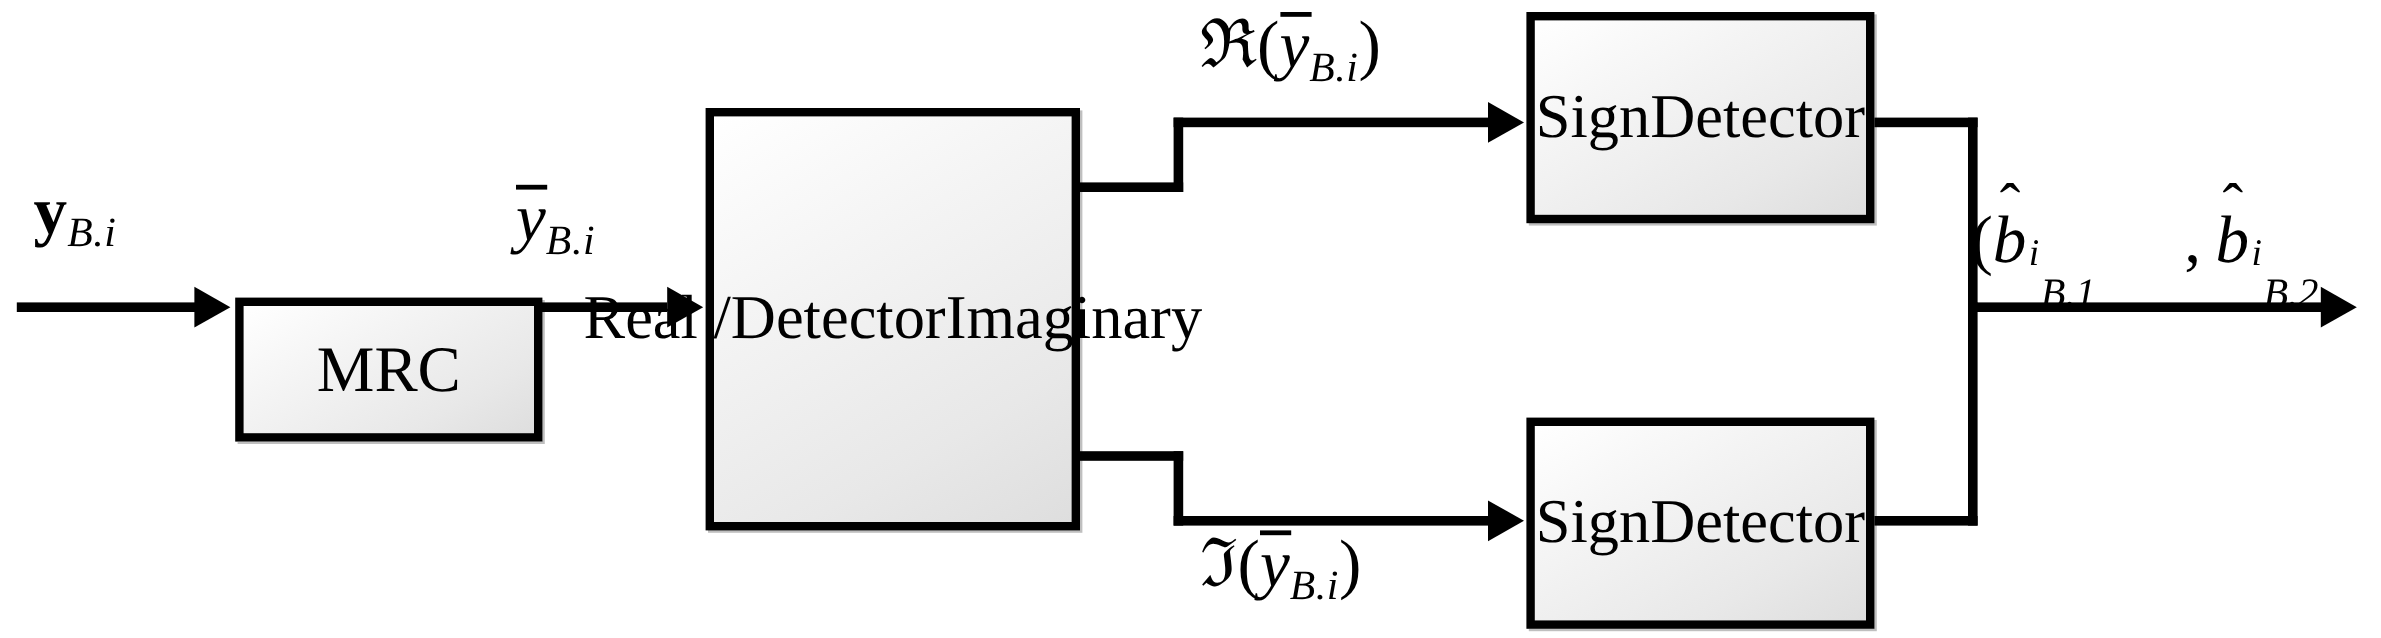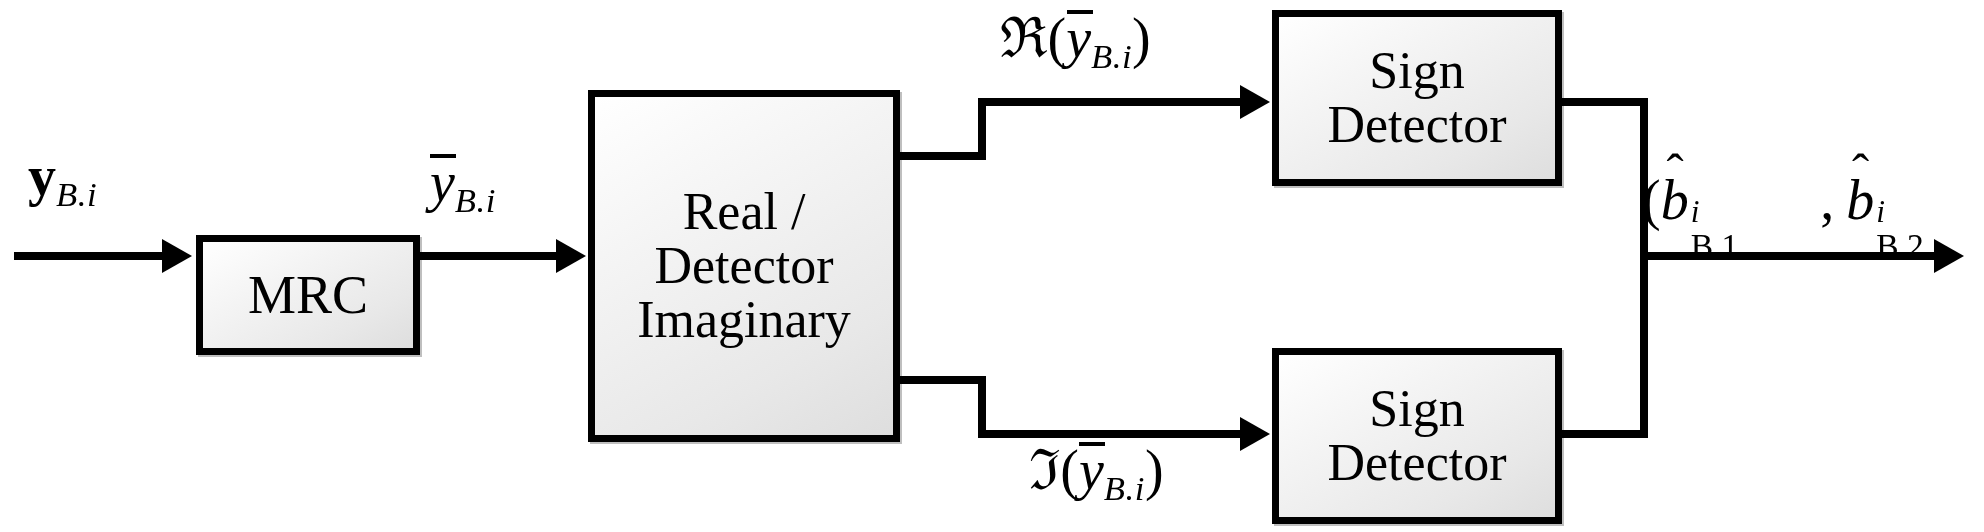--- a/index.html
+++ b/index.html
@@ -16,31 +16,31 @@
     font-family: "Liberation Serif", "DejaVu Serif", serif;
   }
 
   
   .block {
     position: absolute;
     box-sizing: border-box;
     border: 7px solid #000000;
     background: linear-gradient(150deg, #ffffff 0%, #f4f4f4 35%, #e8e8e8 75%, #dedede 100%);
     display: flex;
-    flex-direction: column;
+    flex-direction: row;
     align-items: center;
     justify-content: center;
     color: #000000;
     text-align: center;
     line-height: 1.04;
     box-shadow: 2px 2px 0 rgba(0,0,0,0.25);
   }
   .block .line { display: block; white-space: nowrap; }
 
-  #blk-mrc       { left: 196px; top: 235px; width: 224px; height: 120px; font-size: 54px; }
+  #blk-mrc       { left: 196px; top: 248px; width: 256px; height: 120px; font-size: 54px; }
   #blk-separator { left: 588px; top: 90px;  width: 312px; height: 352px; font-size: 52px; }
   #blk-sign-top  { left: 1272px; top: 10px;  width: 290px; height: 176px; font-size: 52px; }
   #blk-sign-bot  { left: 1272px; top: 348px; width: 290px; height: 176px; font-size: 52px; }
 
   
   .wire {
     position: absolute;
     background: #000000;
   }
   .wire.h { height: 8px; }
@@ -116,31 +116,32 @@
   }
   .subsup .s-up {
     position: absolute;
     left: 2px;
     top: -0.72em;
     font-size: 0.56em;
     font-style: italic;
   }
   .subsup .s-dn {
     position: absolute;
-    left: 2px;
+    left: 12px;
     top: 0.30em;
     font-size: 0.60em;
+    font-style: italic;
     white-space: nowrap;
   }
   .spacer-bsub { display: inline-block; width: 2.35em; }
 
   #lbl-input      { left: 28px;  top: 148px; font-size: 56px; }
   #lbl-mrc-out    { left: 430px; top: 152px; font-size: 56px; }
   #lbl-real       { left: 1000px; top: 8px;   font-size: 56px; }
-  #lbl-imag       { left: 1000px; top: 440px; font-size: 56px; margin-left: 29px; }
+  #lbl-imag       { left: 1000px; top: 440px; font-size: 56px; }
   #lbl-output     { left: 1642px; top: 172px; font-size: 56px; }
 </style>
 </head>
 <body>
 
 <div id="canvas">
 
   <div class="wire h" style="left:14px; top:252px; width:150px;"></div>
   <div class="arrow-head" style="left:162px; top:239px;"></div>
 

